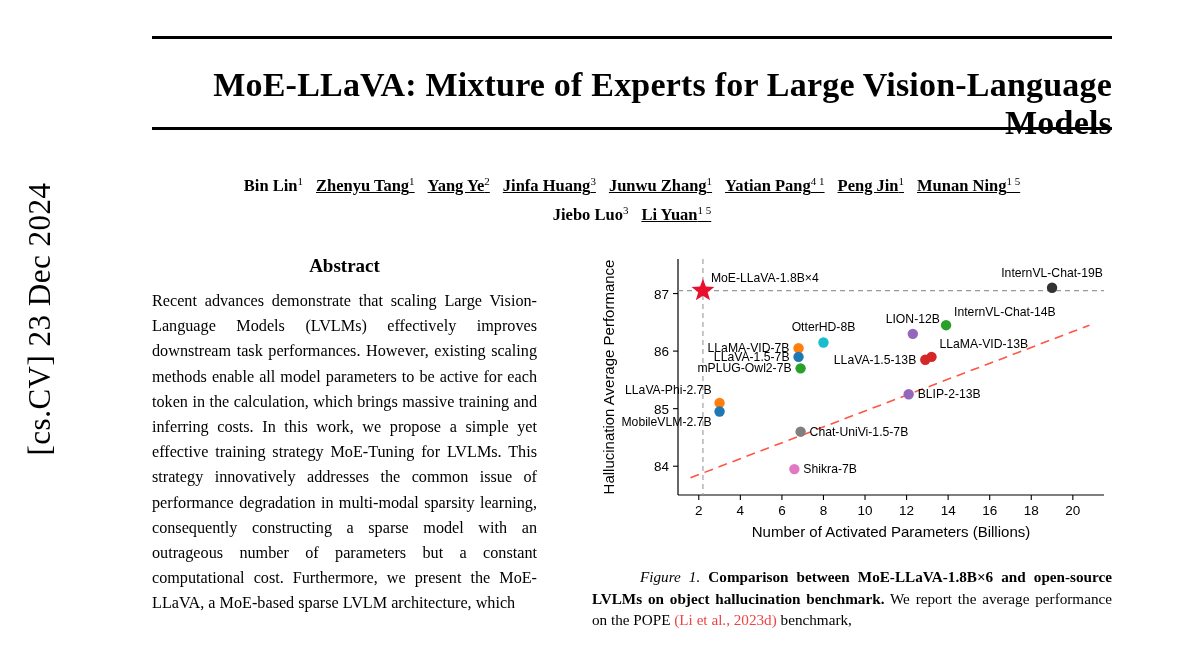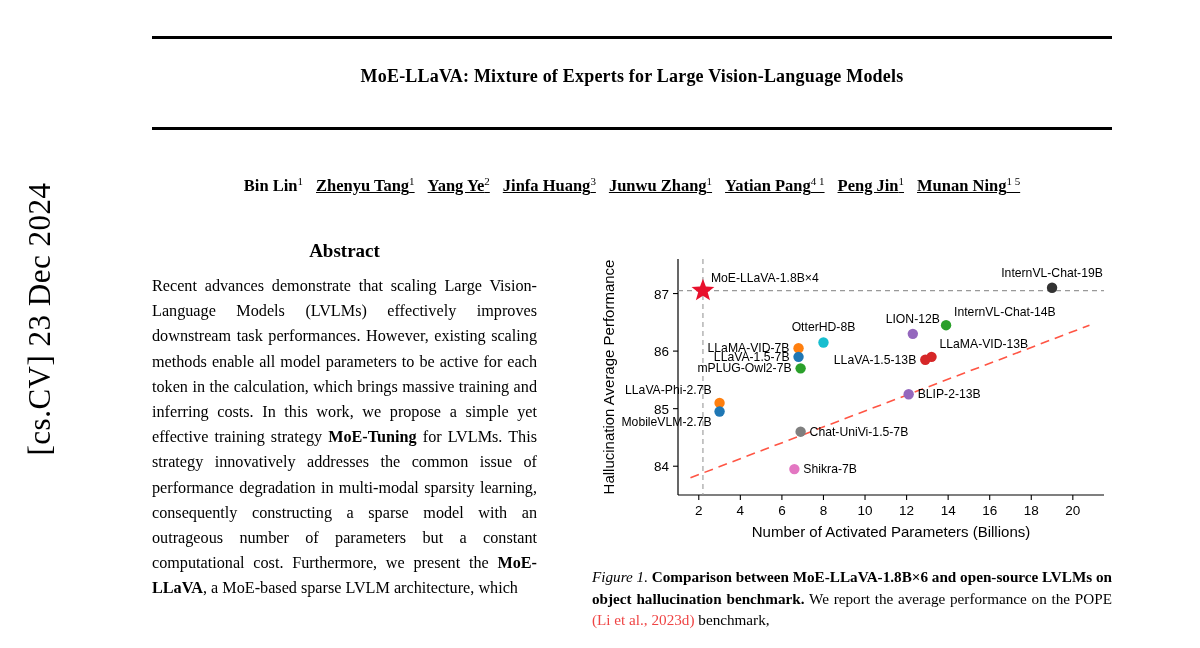--- a/index.html
+++ b/index.html
@@ -61,22 +61,22 @@
     top: 127px;
     width: 960px;
     height: 3px;
     background: #000;
   }
   #paper-title {
     position: absolute;
     left: 80px;
     top: 66px;
     width: 960px;
-    text-align: center;
-    font-size: 18px;
+    text-align: right;
+    font-size: 34px;
     font-weight: bold;
     font-family: "Liberation Serif", serif;
     letter-spacing: 0.2px;
   }
 
   #authors {
     position: absolute;
     left: 80px;
     top: 168px;
     width: 960px;
@@ -90,37 +90,37 @@
     font-size: 11px;
     vertical-align: super;
   }
   .author { white-space: nowrap; margin-top: 48px; }
   .author + .author { margin-left: 13px; text-decoration: underline; }
 
   
   #left-col {
     position: absolute;
     left: 80px;
-    top: 240px;
+    top: 255px;
     width: 385px;
   }
   #abstract-heading {
     text-align: center;
     font-size: 19px;
     font-weight: bold;
     margin: 0 0 12px 0;
   }
   #abstract-body {
     font-size: 16.2px;
     line-height: 25.2px;
     text-align: justify;
     text-justify: inter-word;
     margin: 0;
   }
-  #abstract-body b { font-weight: bold; }
+  #abstract-body b { font-weight: normal; }
 
   
   #right-col {
     position: absolute;
     left: 520px;
     top: 245px;
     width: 520px;
   }
 
   #figure-plot {
@@ -132,39 +132,40 @@
 
   #figure-caption {
     position: absolute;
     left: 520px;
     top: 566px;
     width: 520px;
     font-size: 15.2px;
     line-height: 21.5px;
     text-align: justify;
   }
-  #figure-caption .figlabel { font-style: italic; }
+  #figure-caption .figlabel { font-style: italic; margin-left: 48px; }
   #figure-caption .bold { font-weight: bold; }
   #figure-caption .cite { color: #ef4444; }
 </style>
 </head>
 <body>
 
 <div id="arxiv-stamp">
   <span class="stamp-text">[cs.CV]  23 Dec 2024</span>
 </div>
 
 <div id="page">
 
   <div id="title-rule-top"></div>
   <div id="paper-title">MoE-LLaVA: Mixture of Experts for Large Vision-Language Models</div>
   <div id="title-rule-bottom"></div>
 
   <div id="authors">
       <div><span class="author">Bin Lin<sup>1</sup></span><span class="author">Zhenyu Tang<sup>1</sup></span><span class="author">Yang Ye<sup>2</sup></span><span class="author">Jinfa Huang<sup>3</sup></span><span class="author">Junwu Zhang<sup>1</sup></span><span class="author">Yatian Pang<sup>4 1</sup></span><span class="author">Peng Jin<sup>1</sup></span><span class="author">Munan Ning<sup>1 5</sup></span></div>
+      <div><span class="author">Jiebo Luo<sup>3</sup></span><span class="author">Li Yuan<sup>1 5</sup></span></div>
     </div>
 
   <div id="left-col">
     <div id="abstract-heading">Abstract</div>
     <p id="abstract-body"><span>Recent advances demonstrate that scaling Large Vision-Language Models (LVLMs) effectively improves downstream task performances. However, existing scaling methods enable all model parameters to be active for each token in the calculation, which brings massive training and inferring costs. In this work, we propose a simple yet effective training strategy </span><b>MoE-Tuning</b><span> for LVLMs. This strategy innovatively addresses the common issue of performance degradation in multi-modal sparsity learning, consequently constructing a sparse model with an outrageous number of parameters but a constant computational cost. Furthermore, we present the </span><b>MoE-LLaVA</b><span>, a MoE-based sparse LVLM architecture, which</span></p>
   </div>
 
   <div id="right-col">
     <div id="figure-plot">
       <svg id="plot-svg" width="520" height="300" viewBox="0 0 520 300">

